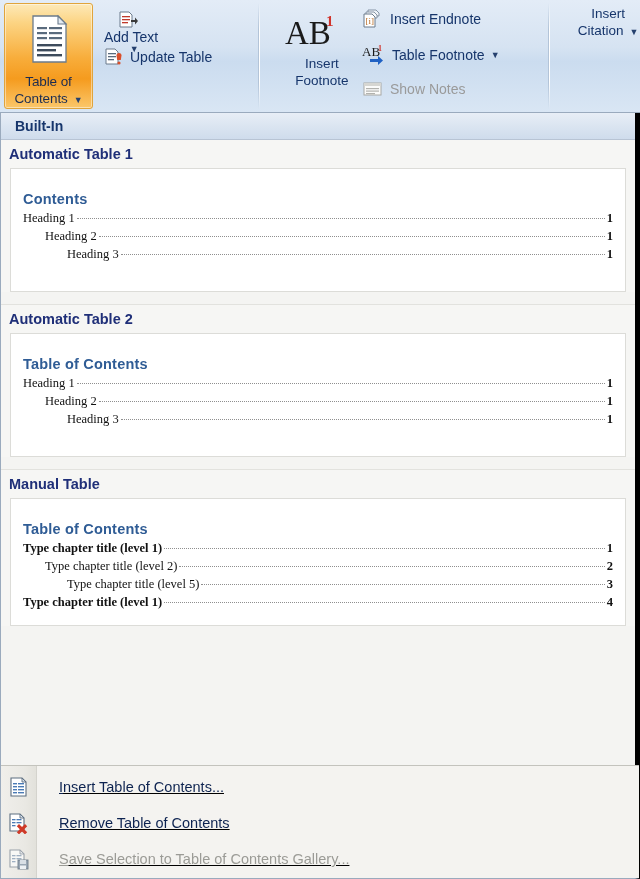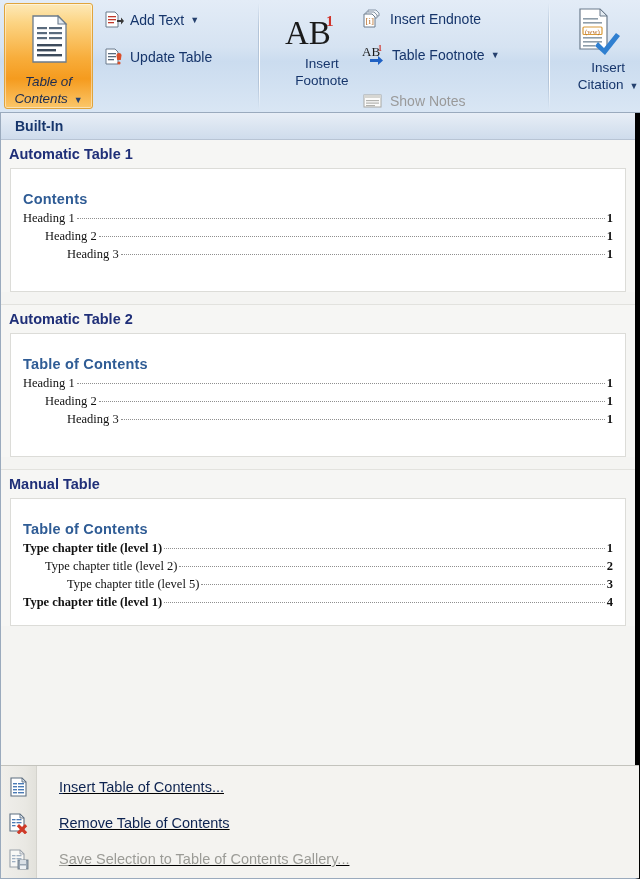--- a/index.html
+++ b/index.html
@@ -30,34 +30,33 @@
 
   
   .toc-btn {
     position: absolute; left: 4px; top: 3px; width: 89px; height: 106px;
     background: linear-gradient(to bottom, #fde9b8 0%, #fcd483 18%, #f8ad3b 52%, #f59b1e 72%, #fbc76a 100%);
     border: 1px solid #e0a43c;
     border-radius: 3px;
     display: flex; flex-direction: column; align-items: center;
     box-shadow: inset 0 0 0 1px rgba(255,255,255,0.45);
     cursor: pointer;
-    font-style: italic;
   }
   .toc-btn .bigicon { margin-top: 10px; }
   .toc-btn .lbl {
     font-size: 13.5px; color: #1b2c52; line-height: 17px;
     text-align: center; margin-top: 5px; letter-spacing: -0.1px;
   }
 
   .small-cmd {
     position: absolute; display: flex; align-items: center; cursor: pointer;
     font-size: 14px; color: #16356b;
   }
   .small-cmd .ic { margin-right: 6px; display:flex; align-items:center; }
-  .small-cmd.disabled { color: #9a9a9a; cursor: default; margin-top: 12px; }
+  .small-cmd.disabled { color: #9a9a9a; cursor: default; }
 
   .dd-arrow { color:#25406e; font-size: 9px; margin-left: 6px; line-height:1; }
 
   .big-cmd {
     position: absolute; display: flex; flex-direction: column;
     align-items: center; cursor: pointer;
   }
   .big-cmd .lbl { font-size: 13.5px; color:#16356b; line-height:17px; text-align:center;margin-left:24px; }
 
   
@@ -165,21 +164,21 @@
           <rect x="10" y="40" width="25" height="2.4"></rect>
         </g>
       </svg>
     </span>
     <span class="lbl">
       <span>Table of</span><br>
       <span>Contents</span><span class="dd-arrow">▼</span>
     </span>
   </div>
 
-  <div class="small-cmd" style="left:104px; top:11px;">
+  <div class="small-cmd" style="left:104px; top:11px;flex-direction:column;">
     <span class="ic">
       <svg width="20" height="18" viewBox="0 0 20 18">
         <path d="M2 1 h9 l3 3 v12 h-12 z" fill="#fff" stroke="#6b7b8c" stroke-width="1"></path>
         <g fill="#c0392b">
             <rect x="4" y="5" width="8" height="1.3"></rect>
             <rect x="4" y="8" width="8" height="1.3"></rect>
             <rect x="4" y="11" width="6" height="1.3"></rect>
           </g>
         <path d="M13 9 h4 v-2.5 l3 3.5 -3 3.5 v-2.5 h-4 z" fill="#3a3a3a"></path>
       </svg>
@@ -254,36 +253,20 @@
             <rect x="4" y="13" width="9" height="1.2"></rect>
           </g>
       </svg>
     </span>
     <span>Show Notes</span>
   </div>
 
   <div class="rib-sep" style="left:548px;"></div>
 
   <div class="big-cmd" style="left:556px; top:6px; width:80px;">
-    <span>
-      <svg width="52" height="50" viewBox="0 0 52 50">
-        <path d="M10 3 h20 l7 7 v33 h-27 z" fill="#ffffff" stroke="#6b7b8c" stroke-width="1.2"></path>
-        <path d="M30 3 l7 7 h-7 z" fill="#e4ebf2" stroke="#6b7b8c" stroke-width="1"></path>
-        <g fill="#8e9daa">
-          <rect x="13" y="12" width="15" height="1.6"></rect>
-            <rect x="13" y="16" width="19" height="1.6"></rect>
-          <rect x="13" y="31" width="19" height="1.6"></rect>
-            <rect x="13" y="35" width="19" height="1.6"></rect>
-          <rect x="13" y="39" width="12" height="1.6"></rect>
-        </g>
-        <rect x="13" y="21" width="19" height="7.5" fill="none" stroke="#d79a3a" stroke-width="1.2" rx="1"></rect>
-        <text x="15" y="27.5" font-family="Liberation Serif, serif" font-size="7" fill="#b5651d">(ww)</text>
-        <path d="M28 36 l6 6 12 -15 4 3 -15 19 -10 -9 z" fill="#2f7fd0"></path>
-      </svg>
-    </span>
     <span class="lbl" style="margin-top:-1px;">
       <span>Insert</span><br>
       <span>Citation</span><span class="dd-arrow">▼</span>
     </span>
   </div>
 </div>
 
 <div class="gallery">
 
   <div class="grp-hdr">

